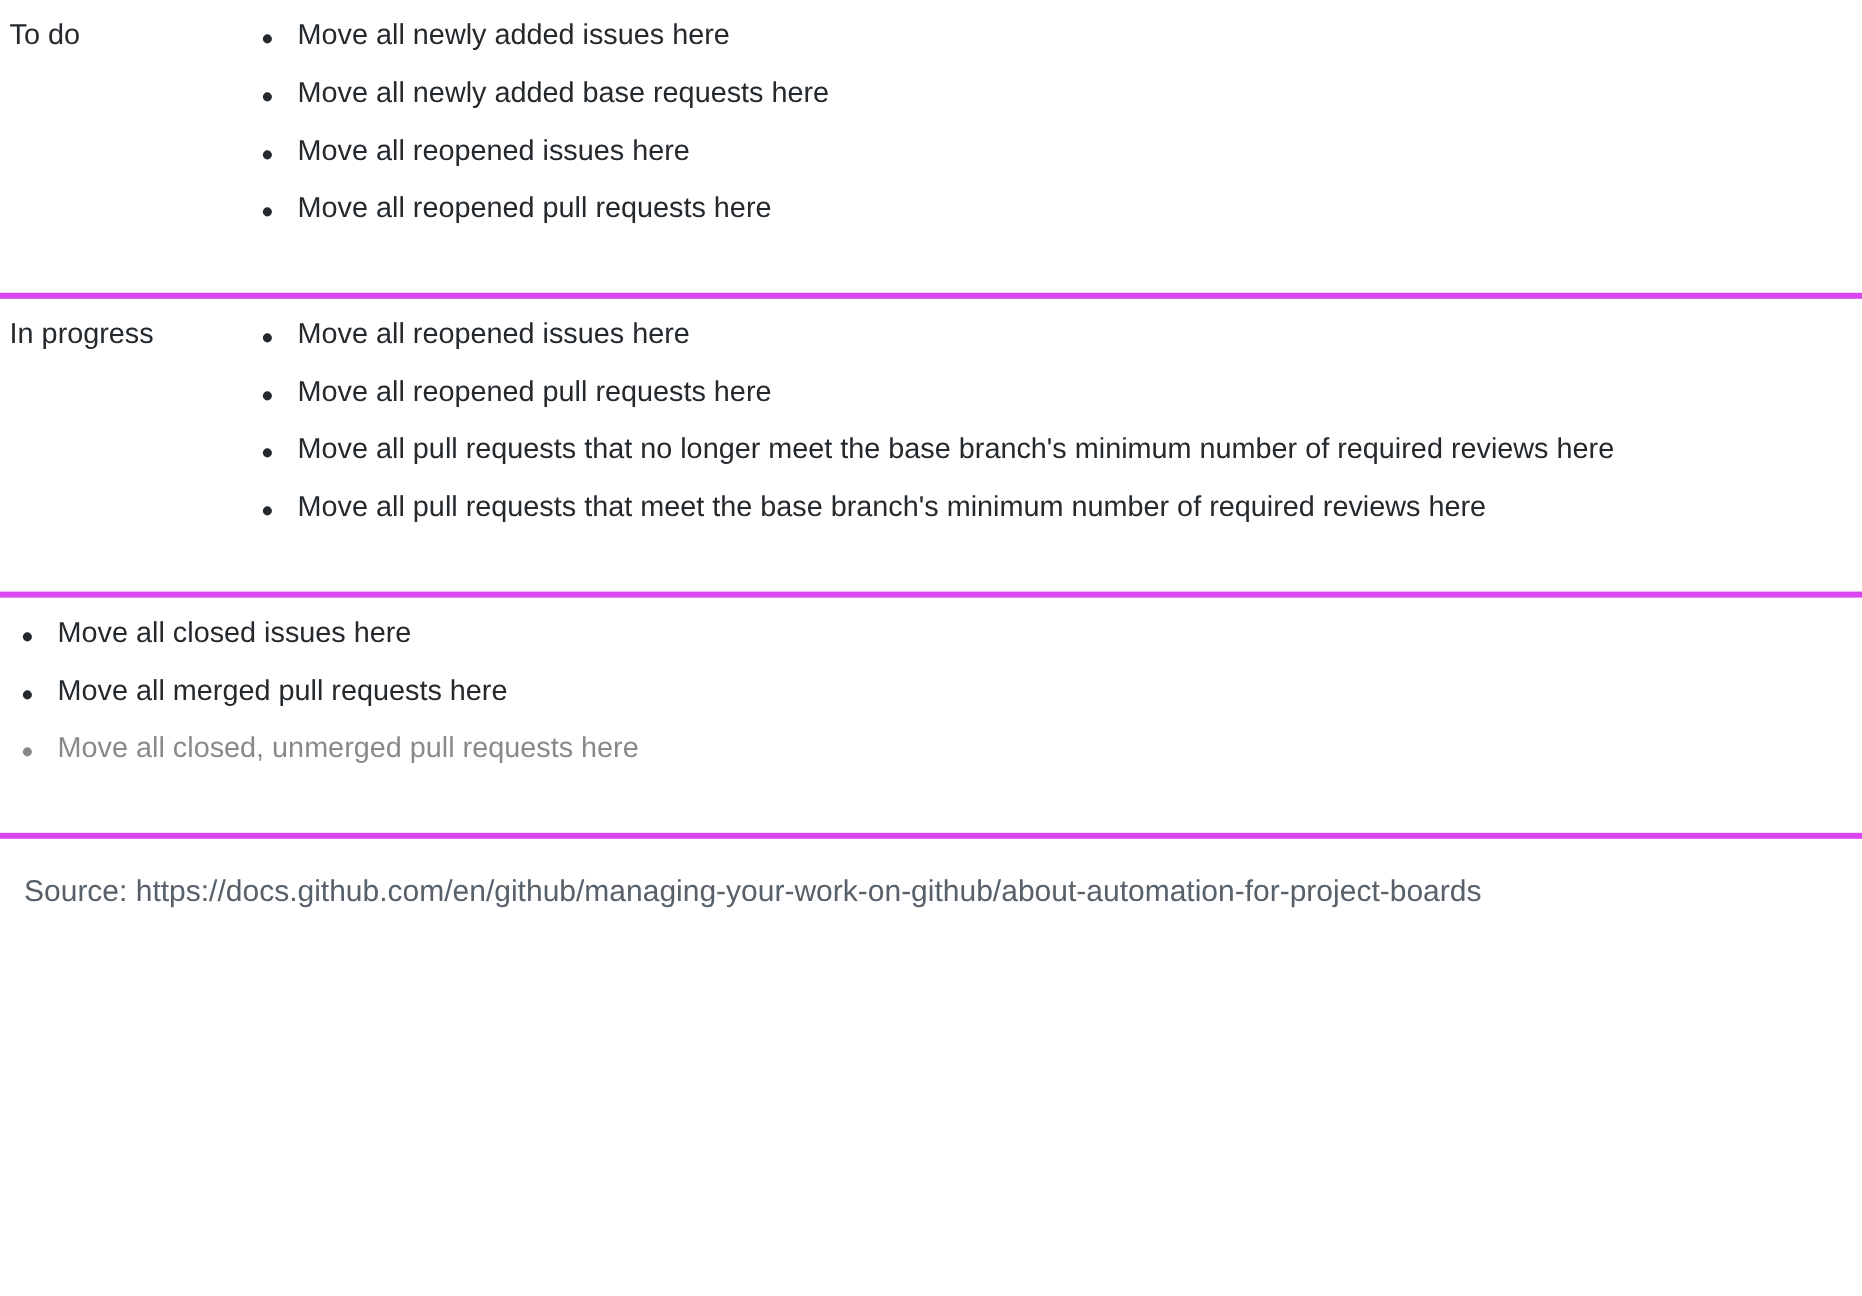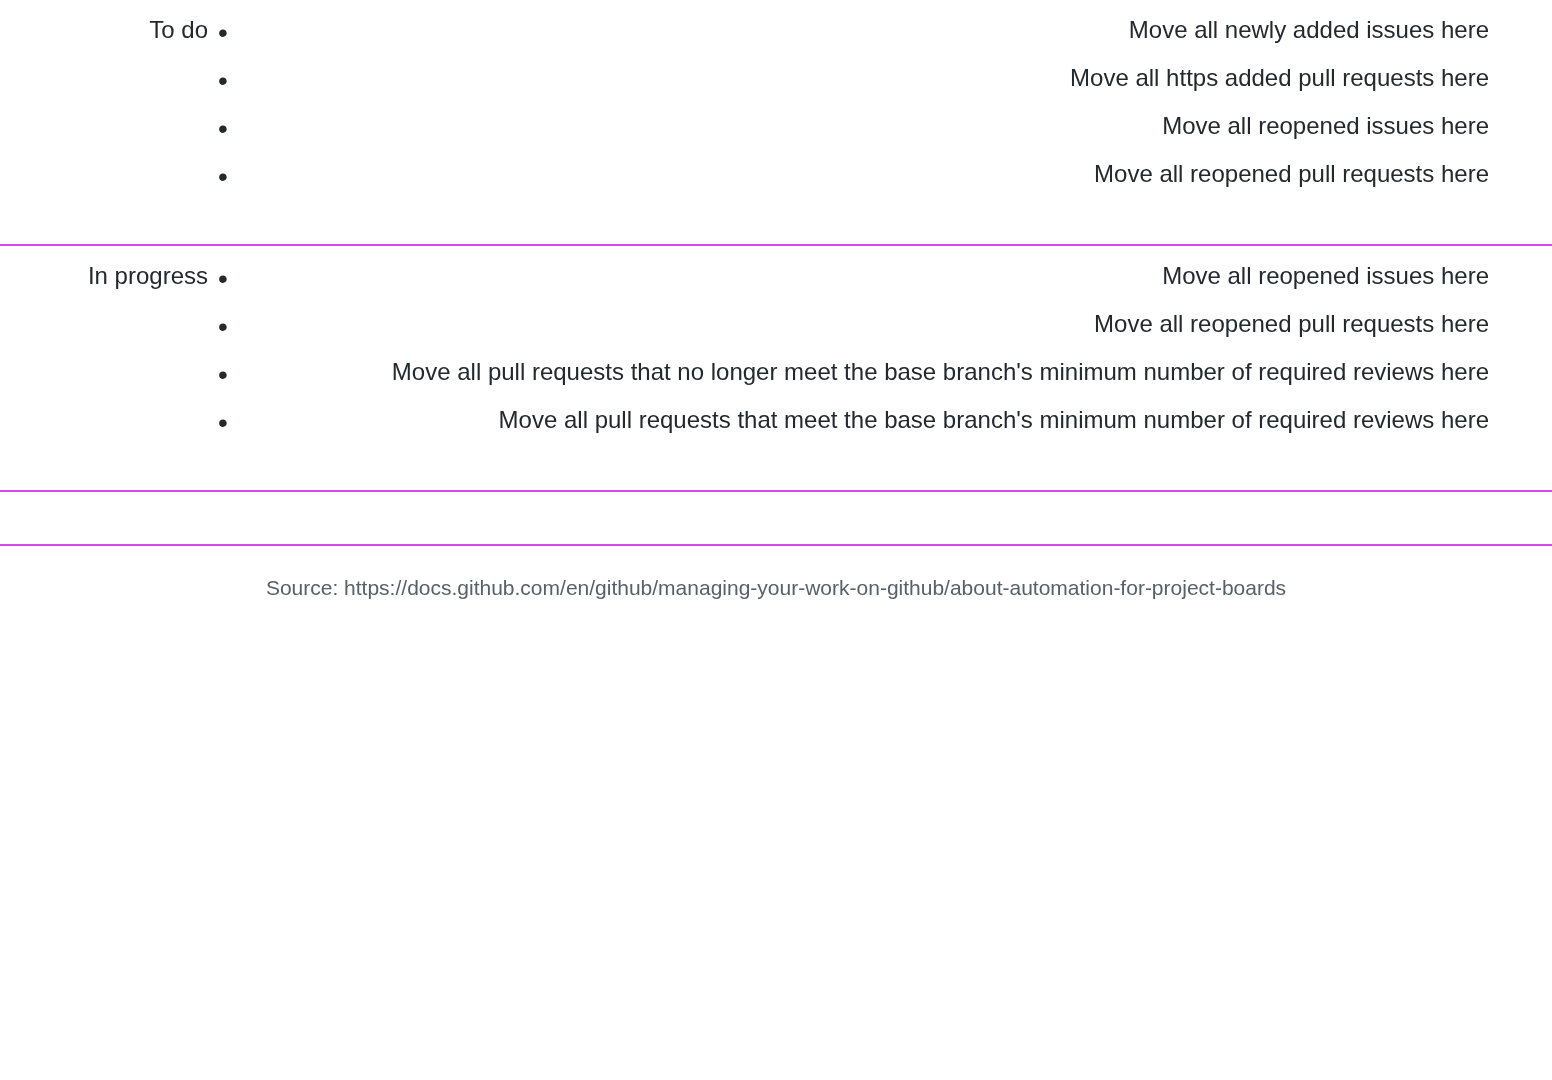--- a/index.html
+++ b/index.html
@@ -11,22 +11,21 @@
       font-family: -apple-system, BlinkMacSystemFont, "Segoe UI", Helvetica, Arial, sans-serif;
       font-size: 24px;
       color: #24292e;
       background: #ffffff;
       width: 1552px;
       padding: 0;
     }
     .row {
       display: flex;
       padding: 12px 0 40px 8px;
-      border-bottom: 2px solid #d946ef;
-      text-align: right;
+      border-bottom: 5px solid #d946ef;
     }
     .row:last-of-type {
       border-bottom: none;
     }
     .label-cell {
       flex: 0 0 200px;
       padding-top: 4px;
       color: #24292e;
     }
     .options-cell {
@@ -49,50 +48,56 @@
       position: absolute;
       left: 10px;
       top: 0;
       font-size: 28px;
       color: #24292e;
     }
     .faded {
       opacity: 0.55;
     }
     .source {
-      text-align: center;
-      font-size: 21px;
+      font-size: 25px;
       color: #586069;
       margin-top: 30px;
       padding: 0 20px;
     }
   </style>
 </head>
 <body>
 
 <div class="row">
   <div class="label-cell">To do</div>
   <div class="options-cell">
     <ul>
       <li>Move all newly added issues here</li>
-      <li>Move all https added pull requests here</li>
+      <li>Move all newly added base requests here</li>
       <li>Move all reopened issues here</li>
       <li>Move all reopened pull requests here</li>
     </ul>
   </div>
 </div>
 
 <div class="row">
   <div class="label-cell">In progress</div>
   <div class="options-cell">
     <ul>
       <li>Move all reopened issues here</li>
       <li>Move all reopened pull requests here</li>
       <li>Move all pull requests that no longer meet the base branch's minimum number of required reviews here</li>
       <li>Move all pull requests that meet the base branch's minimum number of required reviews here</li>
     </ul>
   </div>
 </div>
 
 <div class="row">
+  <div class="options-cell">
+    <ul>
+      <li>Move all closed issues here</li>
+      <li>Move all merged pull requests here</li>
+      <li class="faded">Move all closed, unmerged pull requests here</li>
+    </ul>
+  </div>
 </div>
 
 <div class="source">Source: https://docs.github.com/en/github/managing-your-work-on-github/about-automation-for-project-boards</div>
 
 </body></html>

